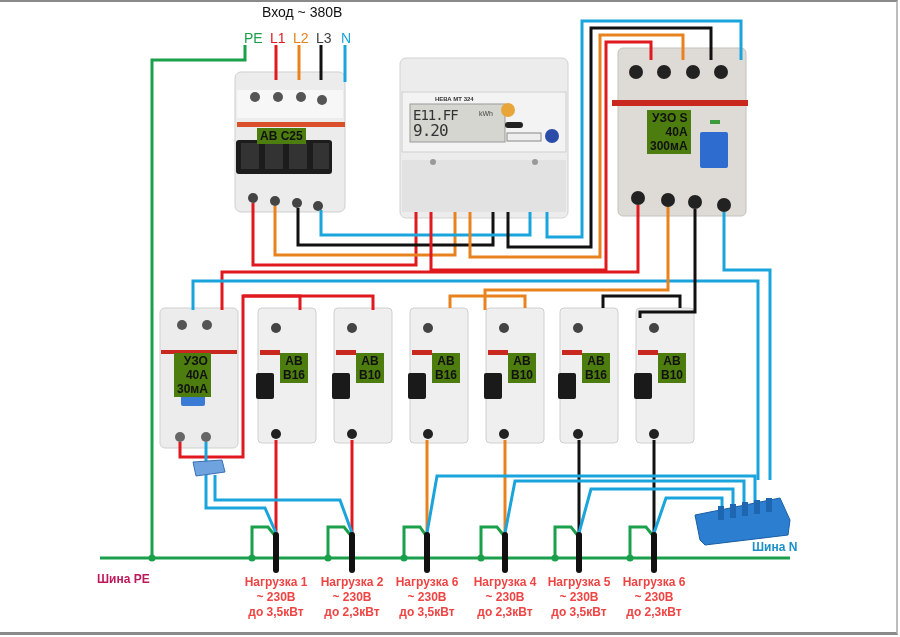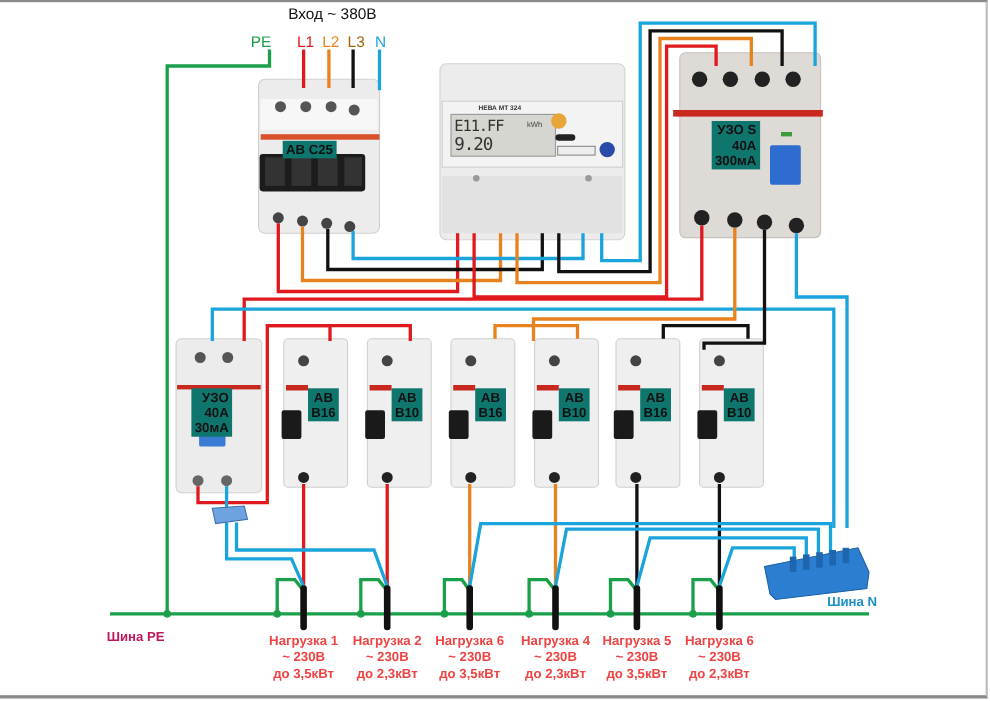--- a/index.html
+++ b/index.html
@@ -2,21 +2,21 @@
 <html><head>
 <meta charset="utf-8">
 <style>
   html, body { margin: 0; padding: 0; background: #ffffff; }
   body { width: 900px; height: 637px; position: relative; overflow: hidden; font-family: "Liberation Sans", sans-serif; }
   #frame { position: absolute; left: 0; top: 0; width: 898px; height: 635px; border-top: 2px solid #8a8a8a; border-right: 2px solid #bdbdbd; border-bottom: 3px solid #8a8a8a; box-sizing: border-box; }
   svg { position: absolute; left: 0; top: 0; }
   .lbl { position: absolute; font-weight: normal; white-space: nowrap; }
   .title { left: 262px; top: 4px; font-size: 14px; color: #111; }
   .phase { top: 30px; font-size: 14px; }
-  .dev-label { position: absolute; background: #0f766e; font-weight: bold; font-size: 12px; color: #111; text-align: center; line-height: 14px; padding: 1px 3px; }
+  .dev-label { position: absolute; background: #4d7c0f; font-weight: bold; font-size: 12px; color: #111; text-align: center; line-height: 14px; padding: 1px 3px; }
   .load { position: absolute; top: 575px; width: 80px; text-align: center; font-weight: bold; font-size: 12px; line-height: 15px; color: #ef4444; }
   .bus-lbl { position: absolute; font-weight: bold; font-size: 12px; }
   .meter-name { position: absolute; left: 435px; top: 96px; font-size: 6px; font-weight: bold; color: #333; }
   .lcd1 { position: absolute; left: 413px; top: 107px; font-family: "DejaVu Sans Mono", monospace; font-size: 14px; color: #333; letter-spacing: -1px; }
   .lcd2 { position: absolute; left: 413px; top: 121px; font-family: "DejaVu Sans Mono", monospace; font-size: 16px; color: #333; letter-spacing: -1px; }
   .kwh { position: absolute; left: 479px; top: 110px; font-size: 7px; color: #444; }
 </style>
 </head>
 <body>
 
@@ -212,24 +212,24 @@
       <rect x="718" y="506" width="6" height="14"></rect>
         <rect x="730" y="504" width="6" height="14"></rect>
       <rect x="742" y="502" width="6" height="14"></rect>
         <rect x="754" y="500" width="6" height="14"></rect>
       <rect x="766" y="498" width="6" height="14"></rect>
     </g>
   </g>
 </svg>
 
 <div class="lbl title">Вход ~ 380В</div>
-<div class="lbl phase" style="left:228px;color:#1aa04a">PE</div>
+<div class="lbl phase" style="left:244px;color:#1aa04a">PE</div>
 <div class="lbl phase" style="left:270px;color:#e0191e">L1</div>
 <div class="lbl phase" style="left:293px;color:#e8821e">L2</div>
-<div class="lbl phase" style="left:316px;color:#a16207">L3</div>
+<div class="lbl phase" style="left:316px;color:#404040">L3</div>
 <div class="lbl phase" style="left:341px;color:#1aa4dc">N</div>
 
 <div class="dev-label" style="left:257px;top:128px">АВ С25</div>
 
 <div class="meter-name">НЕВА МТ 324</div>
 <div class="lcd1">E11.FF</div>
 <div class="kwh">kWh</div>
 <div class="lcd2">9.20</div>
 
 <div class="dev-label" style="left:647px;top:110px;text-align:right;font-size:12px">

